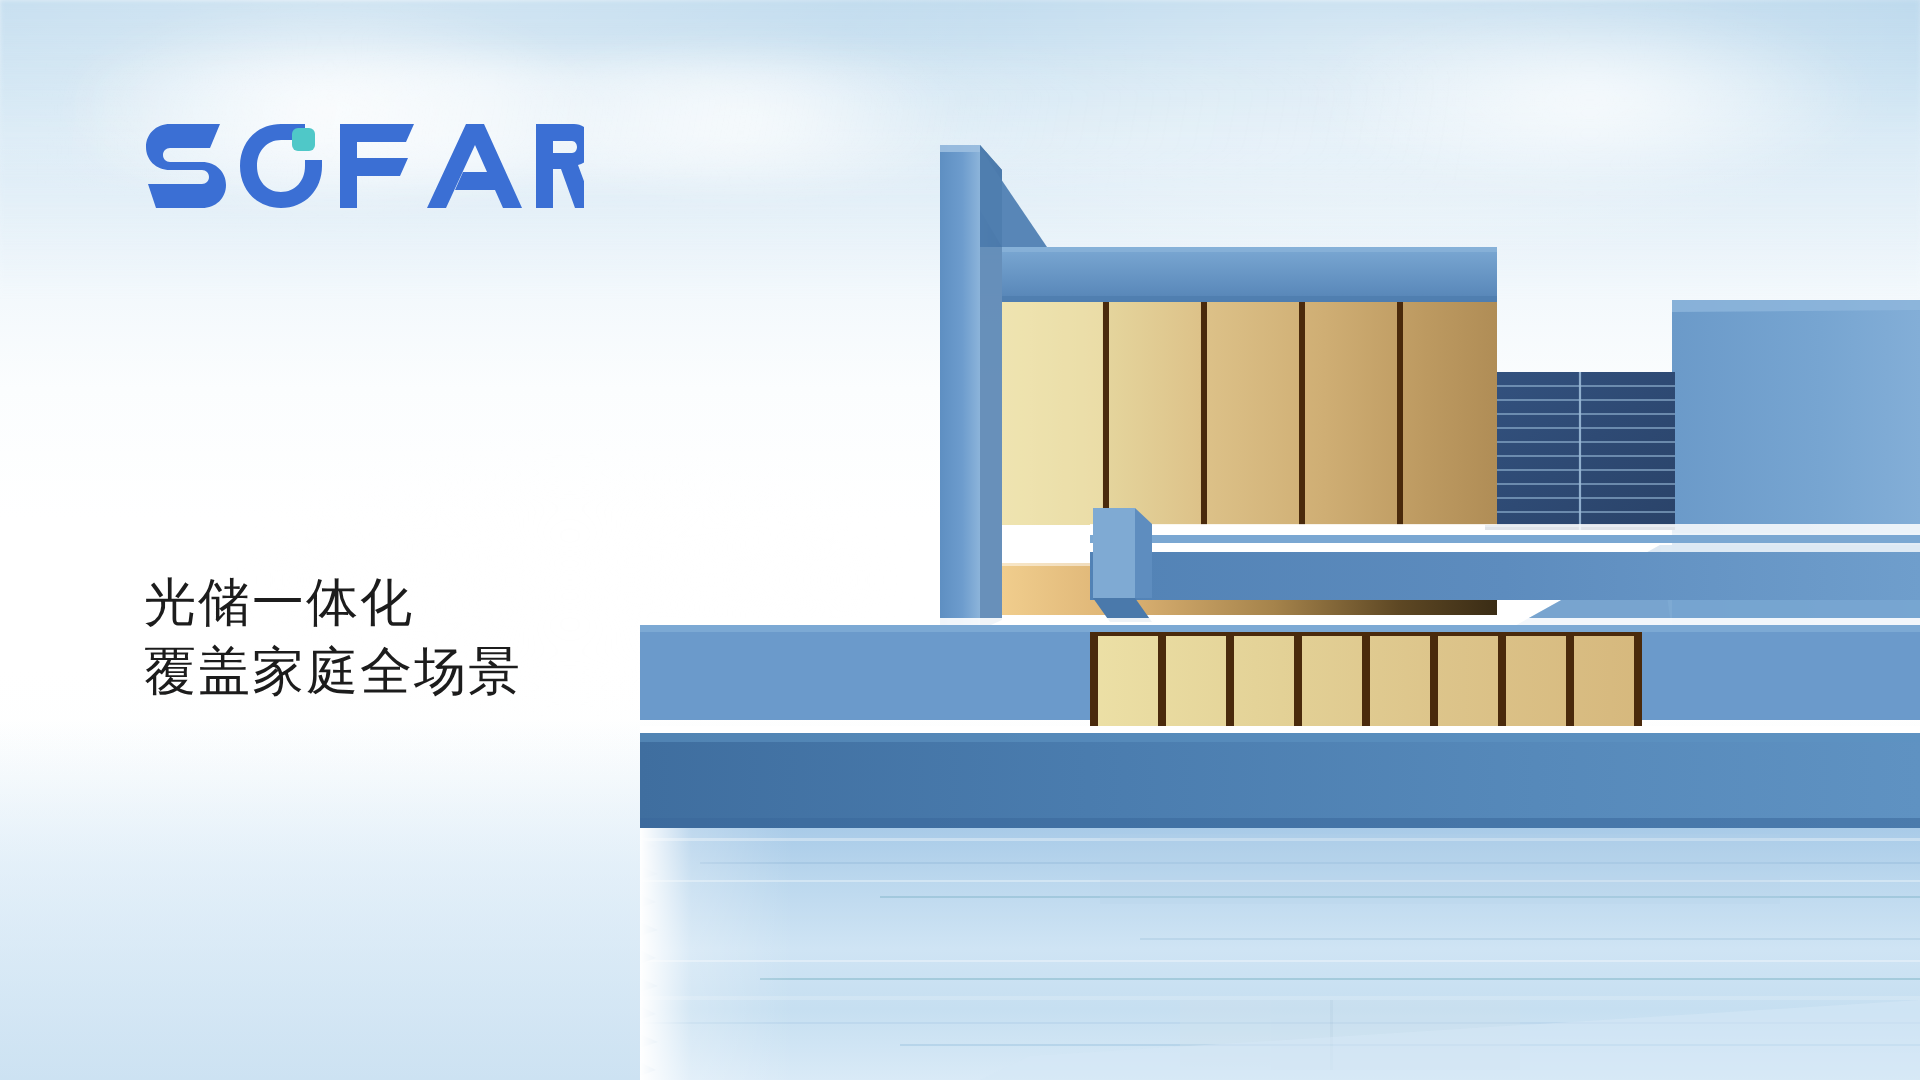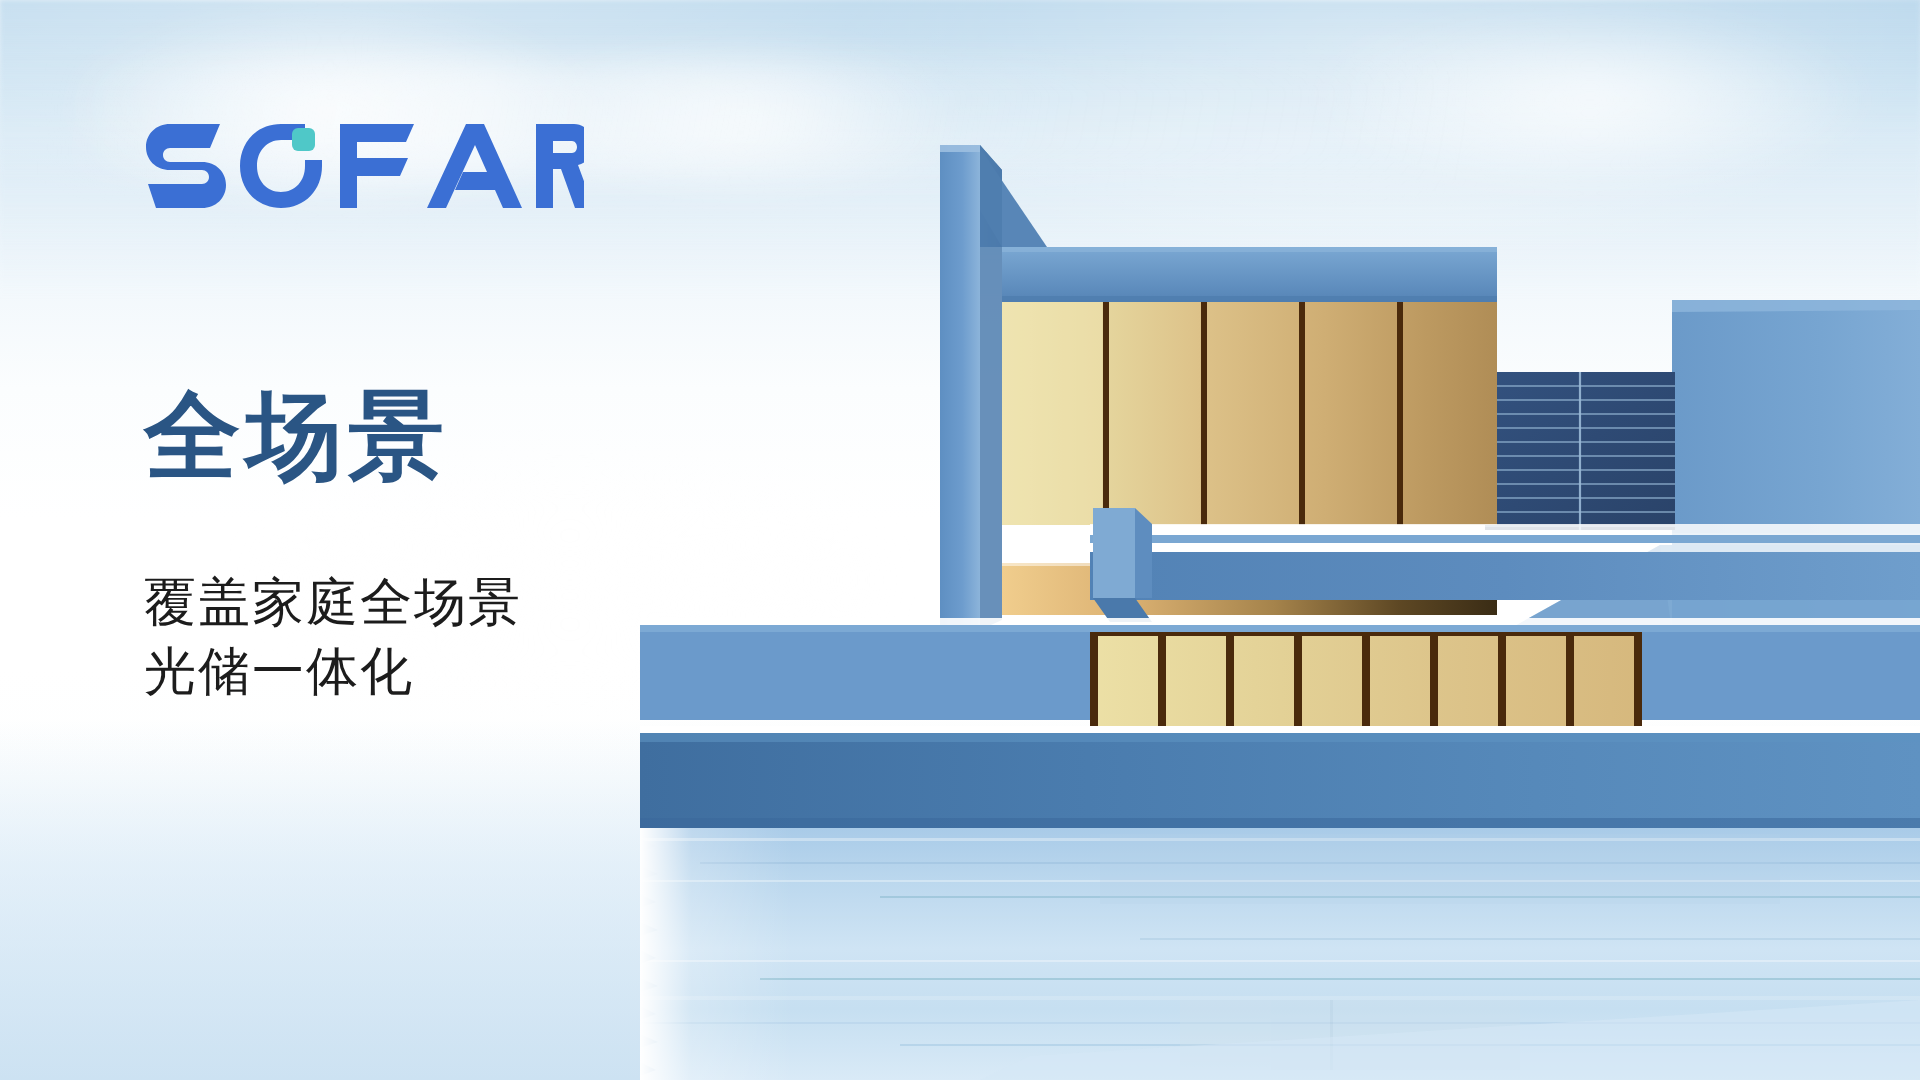--- a/index.html
+++ b/index.html
@@ -412,20 +412,19 @@
           <path d="M322 4 H340 L378 88 H359 L351 70 H311 L319 52 H343 L331 25 L302 88 H283 Z"></path>
 
           <path d="M392 4 H430 C441 4 449 13 449 25 C449 35 443 43 434 45 L450 88 H431 L417 49 H409 V88 H392 Z M409 21 V33 H428 C431 33 433 30 433 27 C433 24 431 21 428 21 Z"></path>
         </g>
 
         <rect x="148" y="8" width="23" height="23" rx="6" ry="6" fill="#4fc8c8"></rect>
       </svg>
     </div>
   </div>
 
-  <div class="headline">全场景</div>
 
   <div class="subtitle">
+    <span class="ln">光储一体化</span>
     <span class="ln">覆盖家庭全场景</span>
-    <span class="ln">光储一体化</span>
   </div>
 
 </div>
 
 </body></html>

